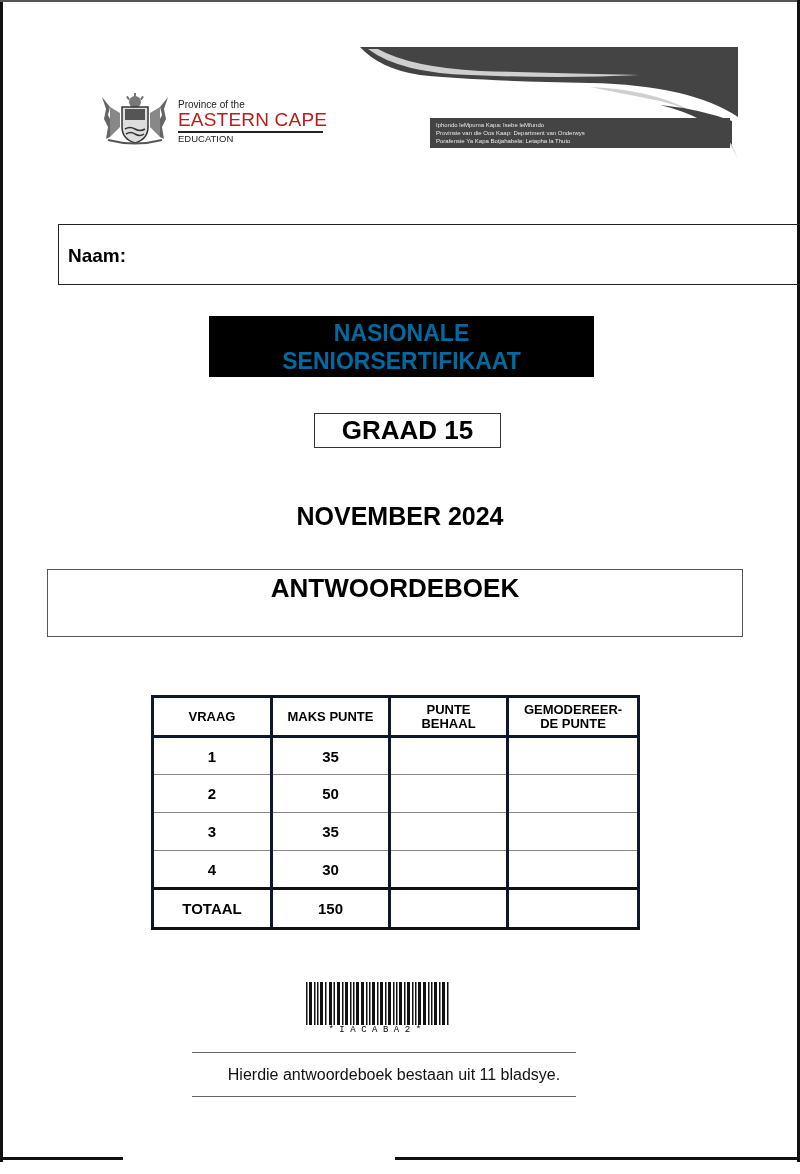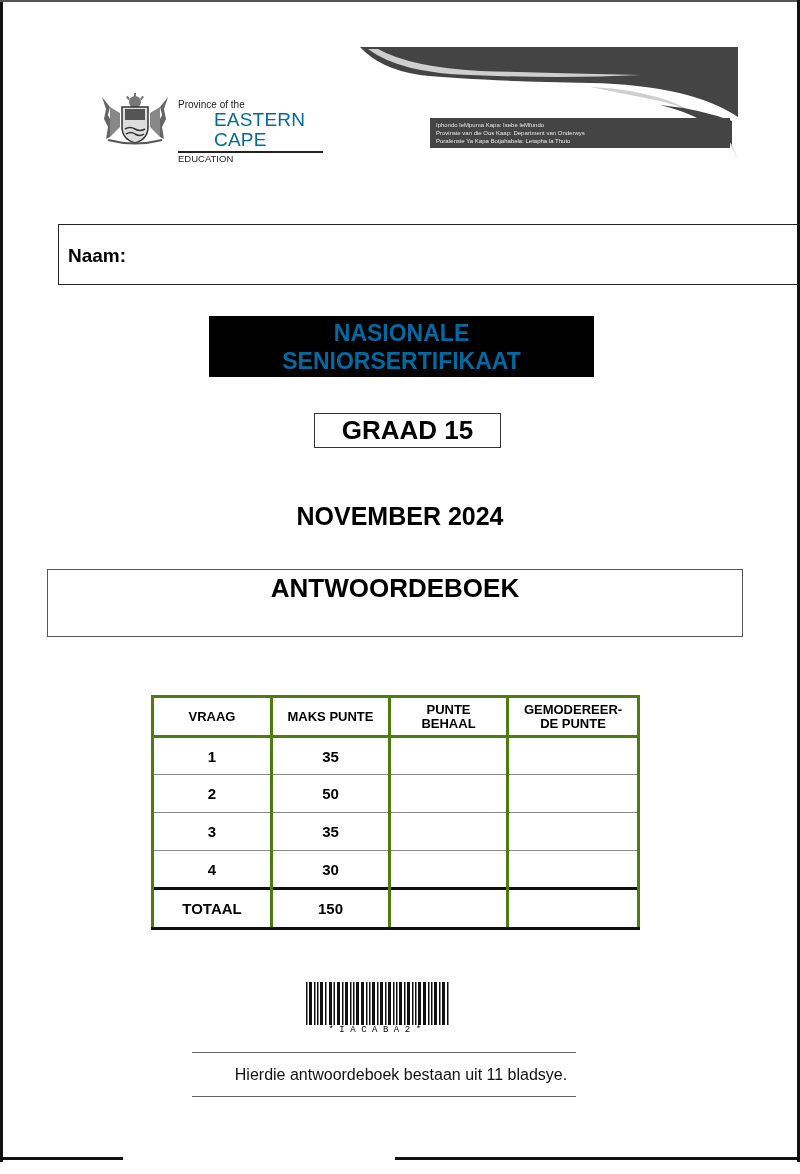--- a/index.html
+++ b/index.html
@@ -11,21 +11,21 @@
     .frame-top { position: absolute; left: 0; top: 0; width: 800px; height: 2px; background: #555; }
     .frame-right { position: absolute; right: 0; top: 0; width: 3px; height: 1162px; background: #111; }
     .frame-bottom-l { position: absolute; left: 0; top: 1157px; width: 123px; height: 3px; background: #111; }
     .frame-bottom-r { position: absolute; left: 395px; top: 1157px; width: 405px; height: 3px; background: #111; }
 
     
     .logo { position: absolute; left: 96px; top: 93px; width: 235px; height: 52px; }
     .crest { position: absolute; left: 0; top: 0; width: 78px; height: 52px; }
     .logo-text { position: absolute; left: 82px; top: 6px; }
     .logo-line1 { font-size: 10px; color: #222; line-height: 11px; }
-    .logo-line2 { font-size: 19px; color: #0369a1; line-height: 20px; letter-spacing: 0.2px; margin-left: 36px; }
+    .logo-line2 { font-size: 19px; color: #b91c1c; line-height: 20px; letter-spacing: 0.2px; }
     .logo-rule { width: 145px; height: 2px; background: #222; margin-top: 1px; }
     .logo-line3 { font-size: 9.5px; color: #222; line-height: 12px; }
 
     
     .banner { position: absolute; left: 360px; top: 45px; width: 380px; height: 120px; }
     .banner-text { position: absolute; left: 70px; top: 73px; width: 300px; height: 30px; background: #444; padding: 3px 0 0 6px; }
     .banner-text div { font-size: 6px; color: #e8e8e8; line-height: 8px; white-space: nowrap; }
 
     
     .naam-box { position: absolute; left: 58px; top: 224px; width: 784px; height: 61px; border: 1.5px solid #222; }
@@ -35,35 +35,35 @@
     .nsc-box { position: absolute; left: 209px; top: 316px; width: 385px; height: 61px; background: #000; color: #0369a1; text-align: center; font-weight: bold; font-size: 23px; line-height: 28px; padding-top: 3px; }
 
     .grade-box { position: absolute; left: 314px; top: 413px; width: 187px; height: 35px; border: 1px solid #333; text-align: center; font-weight: bold; font-size: 26px; line-height: 33px; }
 
     .date { position: absolute; left: 0; top: 500px; width: 800px; text-align: center; font-weight: bold; font-size: 25px; line-height: 32px; }
 
     .title-box { position: absolute; left: 47px; top: 569px; width: 696px; height: 68px; border: 1px solid #555; text-align: center; font-weight: bold; font-size: 26px; line-height: 31px; padding-top: 3px; }
 
     
     .marks-table { position: absolute; left: 151px; top: 695px; border-collapse: collapse; }
-    .marks-table th, .marks-table td { border: 3px solid #4d7c0f; text-align: center; font-weight: bold; }
+    .marks-table th, .marks-table td { border: 3px solid #0f172a; text-align: center; font-weight: bold; }
     .marks-table th { height: 40px; font-size: 13px; line-height: 14px; vertical-align: middle; }
     .marks-table td { font-size: 15px; }
     .marks-table tbody tr td { border-top-width: 1px; border-bottom-width: 1px; border-top-color: #888; border-bottom-color: #888; height: 38px; }
     .marks-table tbody tr:first-child td { border-top: 3px solid #111; }
     .marks-table tbody tr.total-row td { border-top: 3px solid #111; border-bottom: 3px solid #111; height: 40px; font-size: 15px; margin-left: 16px; }
     .col1 { width: 119px; } .col2 { width: 118px; } .col3 { width: 118px; } .col4 { width: 131px; }
 
     
     .barcode { position: absolute; left: 306px; top: 982px; width: 143px; height: 48px; }
     .barcode-bars { width: 143px; height: 43px; display: flex; align-items: stretch; }
     .barcode-caption { font-family: "Liberation Mono", monospace; font-size: 9px; text-align: center; letter-spacing: 5.5px; line-height: 10px; margin-top: 0px; }
 
     .rule { position: absolute; left: 192px; width: 384px; height: 1px; background: #666; }
-    .footer-text { position: absolute; left: 0; top: 1066px; width: 788px; text-align: center; font-size: 16px; color: #111; margin-left: 7px; }
+    .footer-text { position: absolute; left: 0; top: 1066px; width: 788px; text-align: center; font-size: 16px; color: #111; }
   </style>
 </head>
 <body>
 
 <div class="page-frame">
   <div class="frame-left"></div>
   <div class="frame-top"></div>
   <div class="frame-right"></div>
   <div class="frame-bottom-l"></div>
   <div class="frame-bottom-r"></div>

